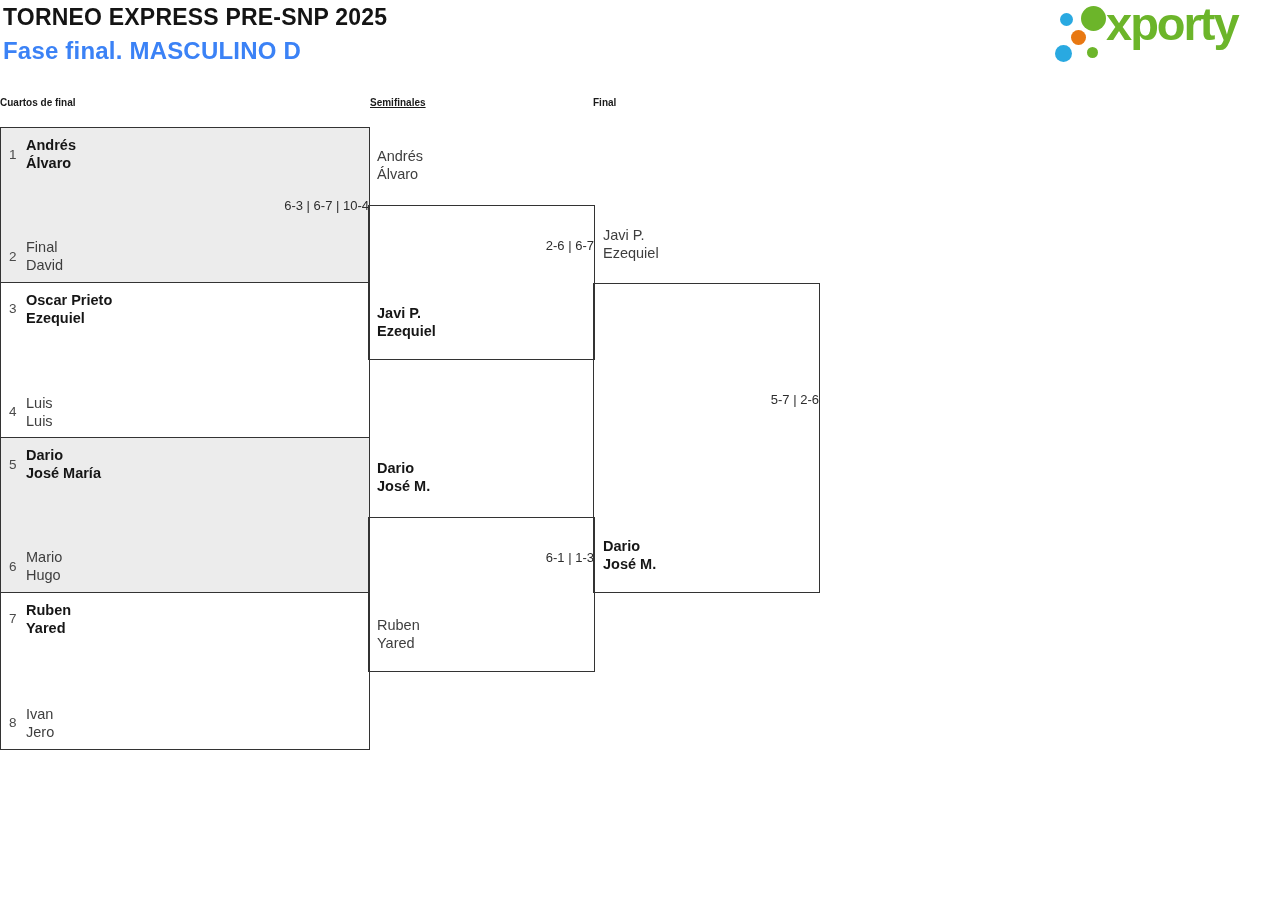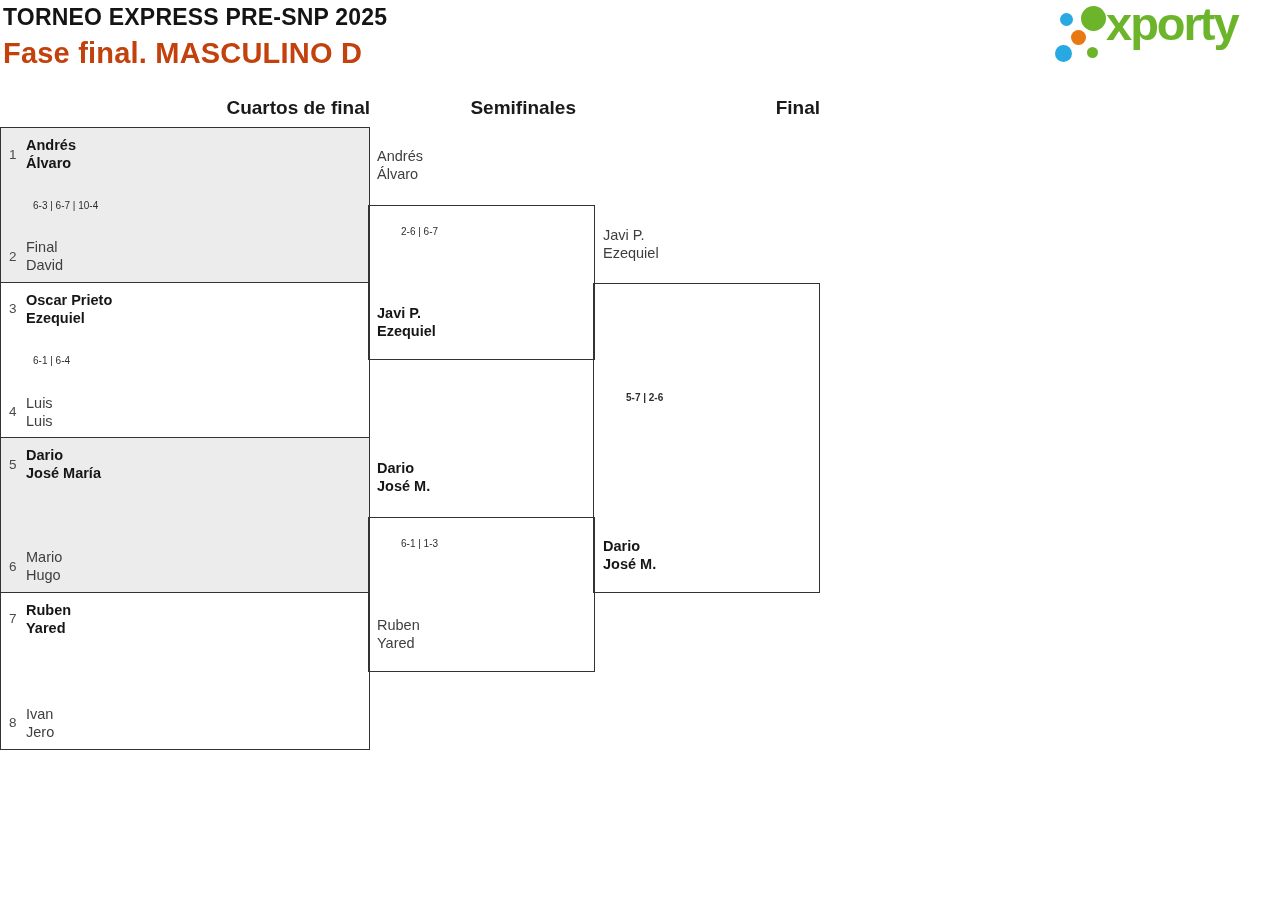--- a/index.html
+++ b/index.html
@@ -4,69 +4,69 @@
 <style>
   html,body { margin:0; padding:0; background:#ffffff; }
   .page {
     position:relative; width:1280px; height:916px;
     background:#fff; overflow:hidden;
     font-family:"Liberation Sans", sans-serif;
     color:#161616;
   }
   
   .title-line1 { position:absolute; left:3px; top:4px; font-size:23px; font-weight:700; letter-spacing:0.2px; color:#141414; }
-  .title-line2 { position:absolute; left:3px; top:37px; font-size:29px; font-weight:700; letter-spacing:0.2px; color:#c2410c; }
+  .title-line2 { position:absolute; left:3px; top:37px; font-size:24px; font-weight:700; letter-spacing:0.2px; color:#3b82f6; }
 
   
   .logo { position:absolute; left:1048px; top:0; width:232px; height:75px;text-align:center; }
   .dot { position:absolute; border-radius:50%; }
   .dot-green-large { left:33px; top:6px;  width:25px; height:25px; background:var(--green,#6cb52a); }
   .dot-blue-small  { left:12px; top:13px; width:13px; height:13px; background:var(--blue,#29a9e1); }
   .dot-orange     { left:23px; top:30px; width:15px; height:15px; background:var(--orange,#e87812); }
   .dot-blue-large  { left:7px;  top:45px; width:17px; height:17px; background:var(--blue,#29a9e1); }
   .dot-green-small { left:39px; top:47px; width:11px; height:11px; background:var(--green,#6cb52a); }
   .logo-word {
     position:absolute; left:58px; top:-4px;
     font-size:47px; font-weight:700; letter-spacing:-2px;
     color:var(--green,#6cb52a);
   }
 
   
-  .round-header { position:absolute; top:97px; text-align:right; font-size:19px; font-weight:700; color:#1a1a1a; }
+  .round-header { position:absolute; top:97px; text-align:left; font-size:10px; font-weight:700; color:#1a1a1a; }
   .rh-qf { left:0;     width:370px; }
-  .rh-sf { left:349px; width:227px; }
+  .rh-sf { left:370px; width:227px;text-decoration:underline; }
   .rh-f  { left:593px; width:227px; }
 
   
   .match { position:absolute; border:1.5px solid var(--box-border,#333333); box-sizing:border-box; background:transparent; }
   .match.shaded { background:var(--shaded-box,#ececec); }
 
   .qf  { left:0; width:370px; height:156px; }
   #qf1 { top:127px; }
   #qf2 { top:281.5px; height:157px; }
   #qf3 { top:437px; }
   #qf4 { top:591.5px; height:158px; }
 
   .sf  { left:368px; width:227px; height:155px; }
   #sf1 { top:205px; }
   #sf2 { top:517px; }
 
-  #final-box { left:593px; top:283px; width:227px; height:310px;font-weight:bold; }
+  #final-box { left:593px; top:283px; width:227px; height:310px; }
 
   
   .team-row { position:absolute; left:8px; display:flex; align-items:center; }
   .team-row.top { top:8px; }
   .team-row.bottom { bottom:8px; }
   .seed { width:15px; flex:0 0 15px; font-size:13.5px; color:var(--seed-text,#4a4a4a); }
   .team-names { display:flex; flex-direction:column; margin-left:2px; font-size:14.5px; line-height:18px; color:var(--loser-text,#3e3e3e); }
   .team-names.winner { font-weight:700; color:var(--winner-text,#161616); }
 
-  .score { position:absolute; left:0; right:0; text-align:left; font-size:10px; color:var(--score-text,#2d2d2d);padding-left:32px; }
+  .score { position:absolute; left:0; right:0; text-align:right; font-size:13px; color:var(--score-text,#2d2d2d); }
   .qf .score { top:50%; transform:translateY(-50%); }
-  .sf .score { top:20px; }
+  .sf .score { top:32px; }
   #final-box .score { top:108px; }
 
   
   .adv-team { position:absolute; display:flex; flex-direction:column; font-size:14.5px; line-height:18px; color:var(--loser-text,#3e3e3e); }
   .adv-team.winner { font-weight:700; color:var(--winner-text,#161616); }
   #sf1-top    { left:377px; top:147px; }
   #sf1-bottom { left:377px; top:304px; }
   #sf2-top    { left:377px; top:459px; }
   #sf2-bottom { left:377px; top:616px; }
   #final-top    { left:603px; top:226px; }
@@ -112,21 +112,20 @@
   </div>
 
   <div class="match qf" id="qf2">
     <div class="team-row top">
       <span class="seed">3</span>
       <span class="team-names winner">
         <span>Oscar Prieto</span>
         <span>Ezequiel</span>
       </span>
     </div>
-    <div class="score">6-1 | 6-4</div>
     <div class="team-row bottom">
       <span class="seed">4</span>
       <span class="team-names">
         <span>Luis</span>
         <span>Luis</span>
       </span>
     </div>
   </div>
 
   <div class="match qf shaded" id="qf3">

